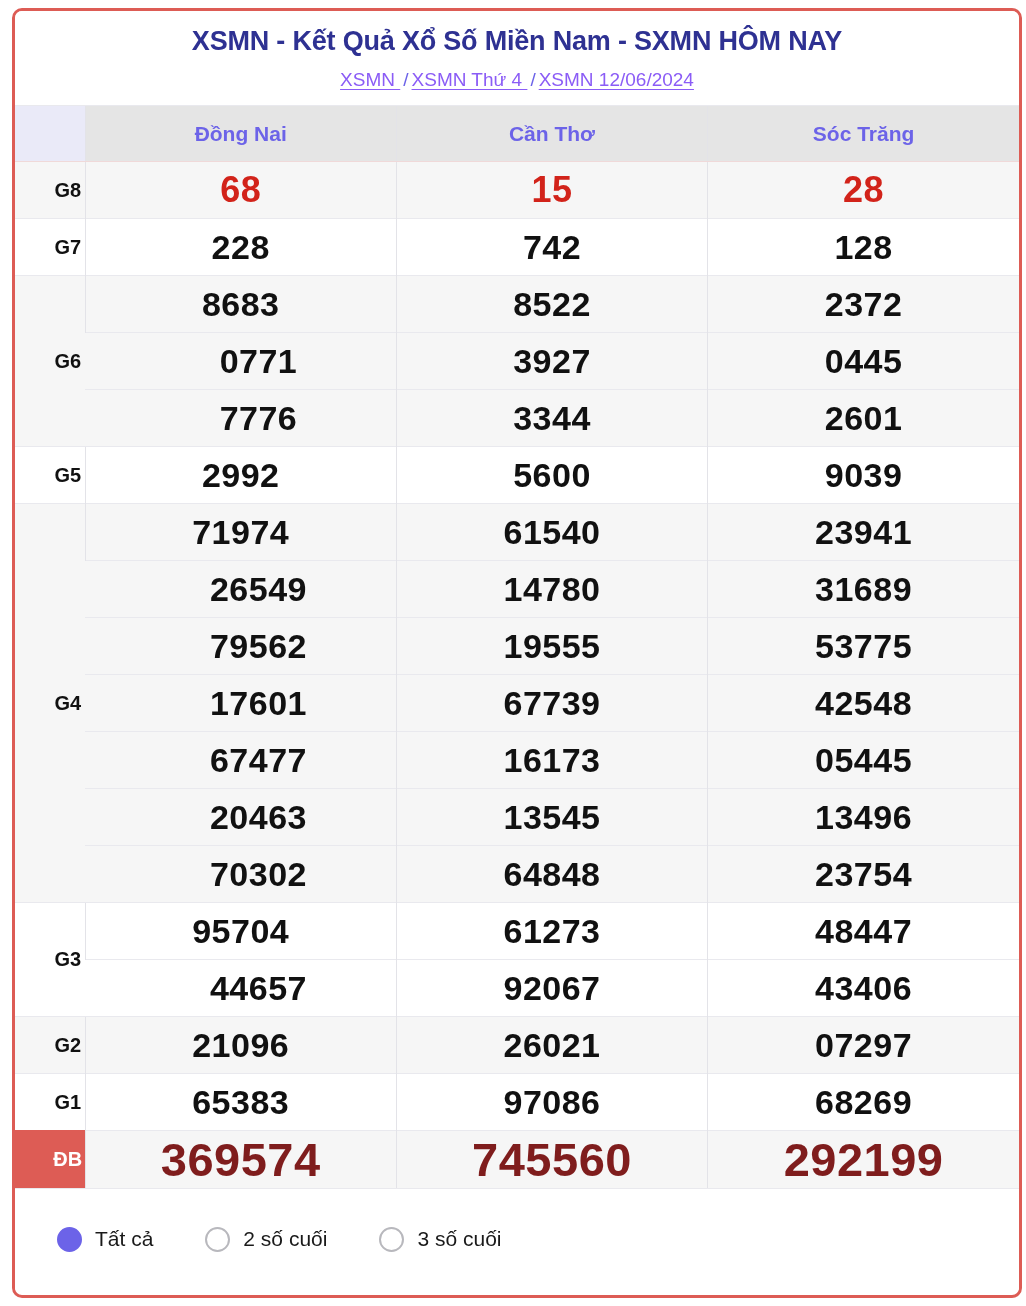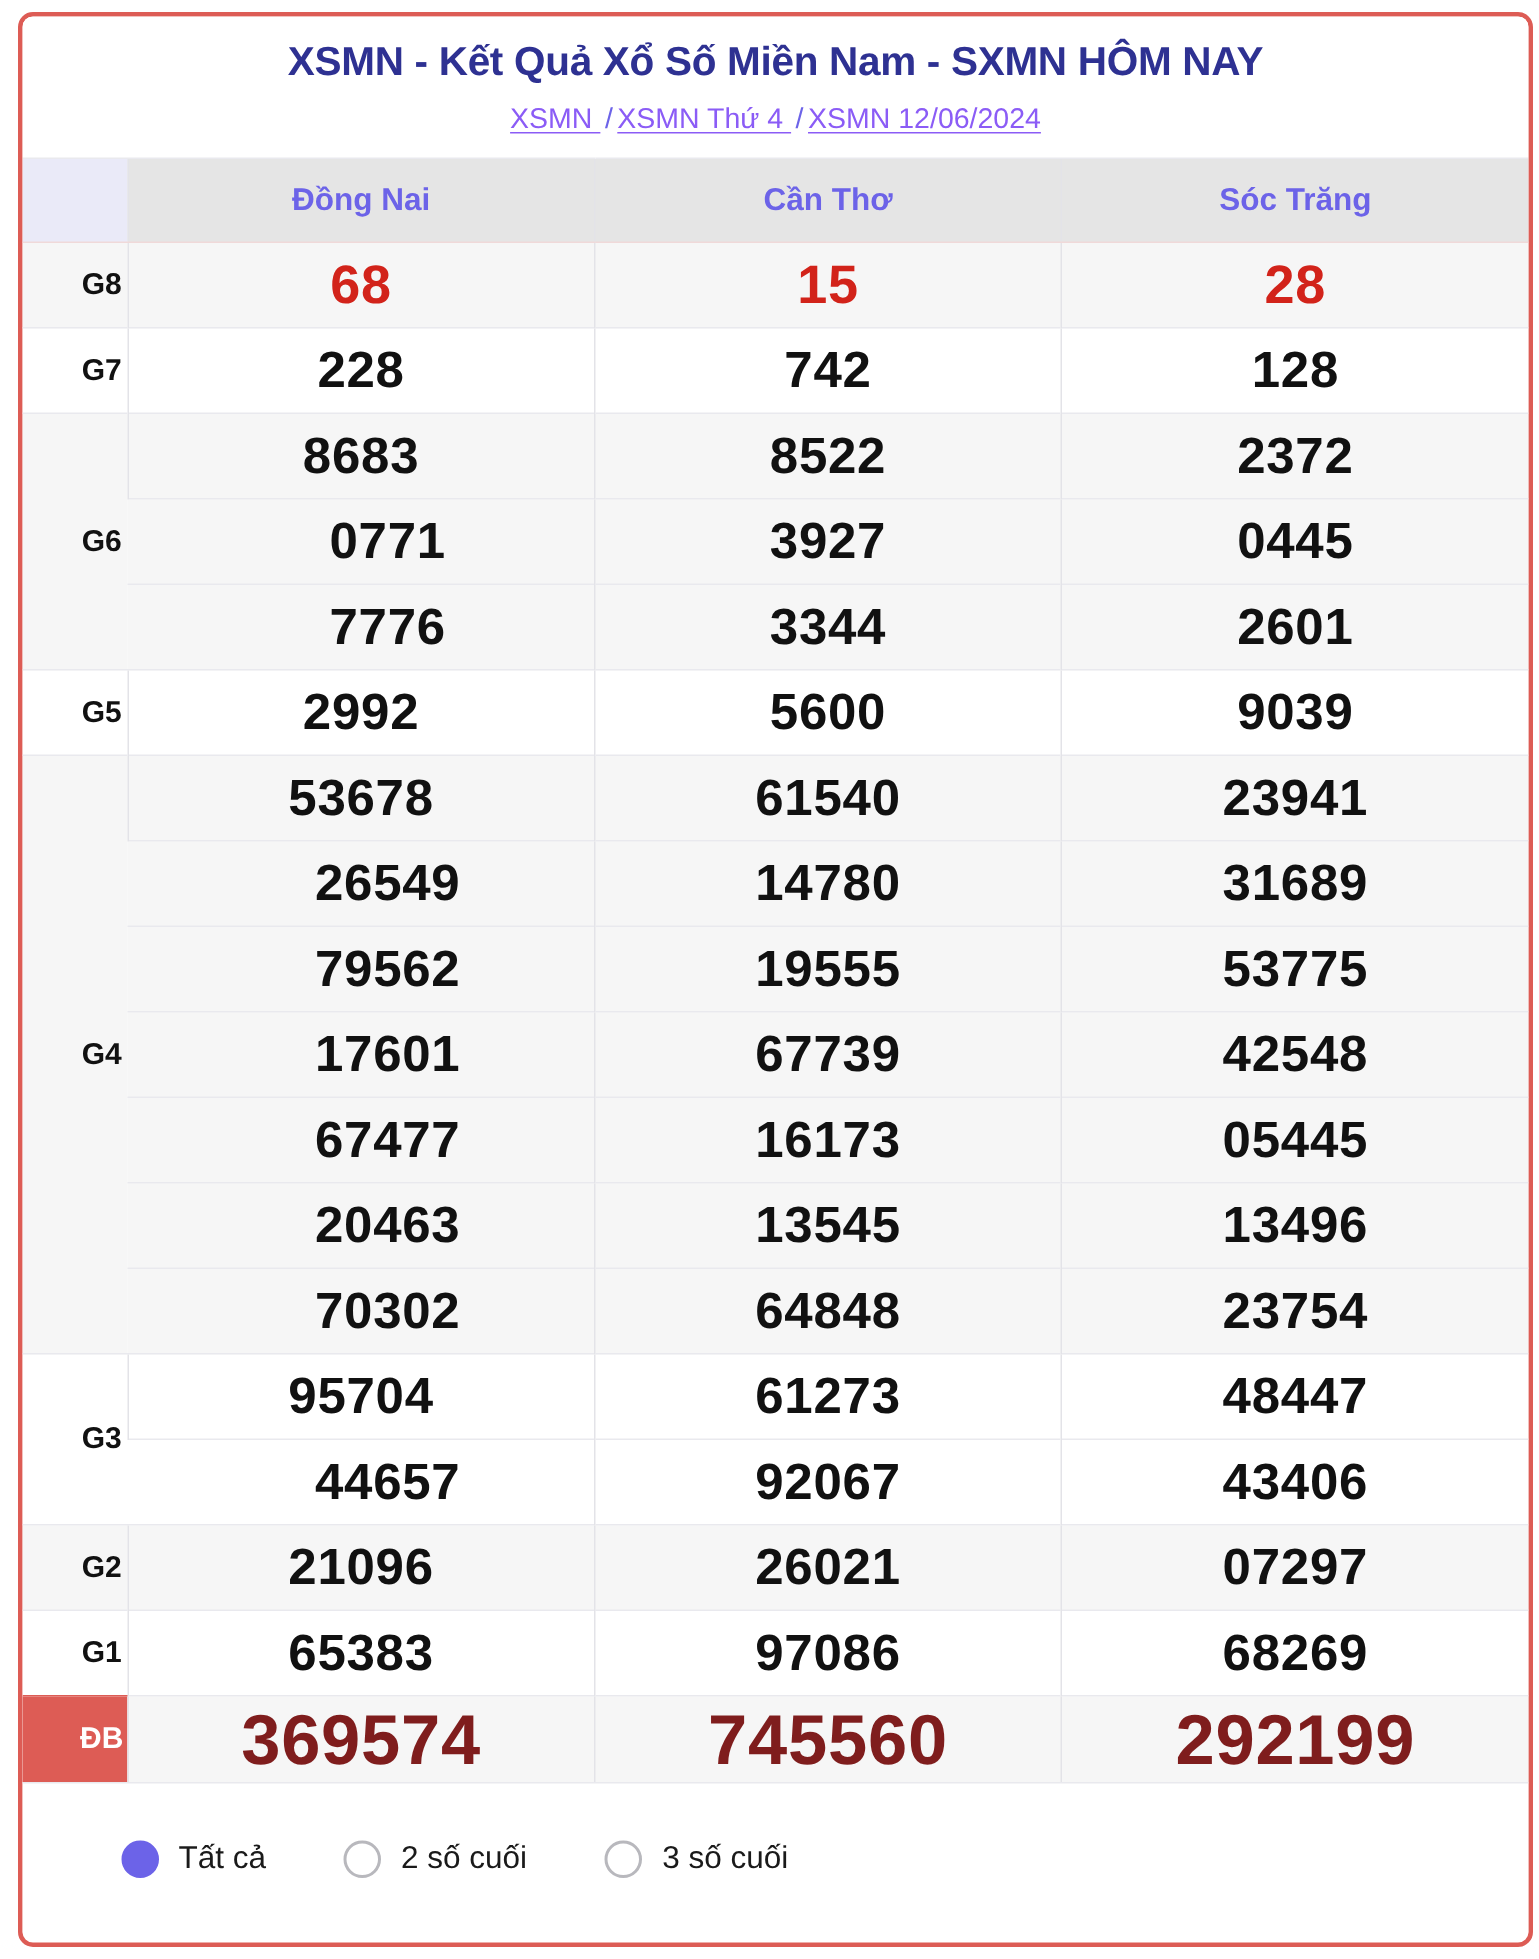--- a/index.html
+++ b/index.html
@@ -122,21 +122,21 @@
   }
 
   tr.db > td { background: #f6f6f6; }
 
   
   .footer {
     background: #ffffff;
     height: 102px;
     display: flex;
     align-items: center;
-    padding-left: 66px;
+    padding-left: 42px;
     gap: 0;
     border-top: 1px solid #e9e9ee;
   }
 
   .radio-group {
     display: flex;
     align-items: center;
     gap: 52px;
   }
 
@@ -223,21 +223,21 @@
           <td class="num">2601</td>
         </tr>
         <tr class="plain">
           <td class="row-label" rowspan="1">G5</td>
           <td class="num">2992</td>
           <td class="num">5600</td>
           <td class="num">9039</td>
         </tr>
         <tr class="shade">
           <td class="row-label" rowspan="7">G4</td>
-          <td class="num">53678</td>
+          <td class="num">71974</td>
           <td class="num">61540</td>
           <td class="num">23941</td>
         </tr>
         <tr class="shade">
           <td class="num">26549</td>
           <td class="num">14780</td>
           <td class="num">31689</td>
         </tr>
         <tr class="shade">
           <td class="num">79562</td>

